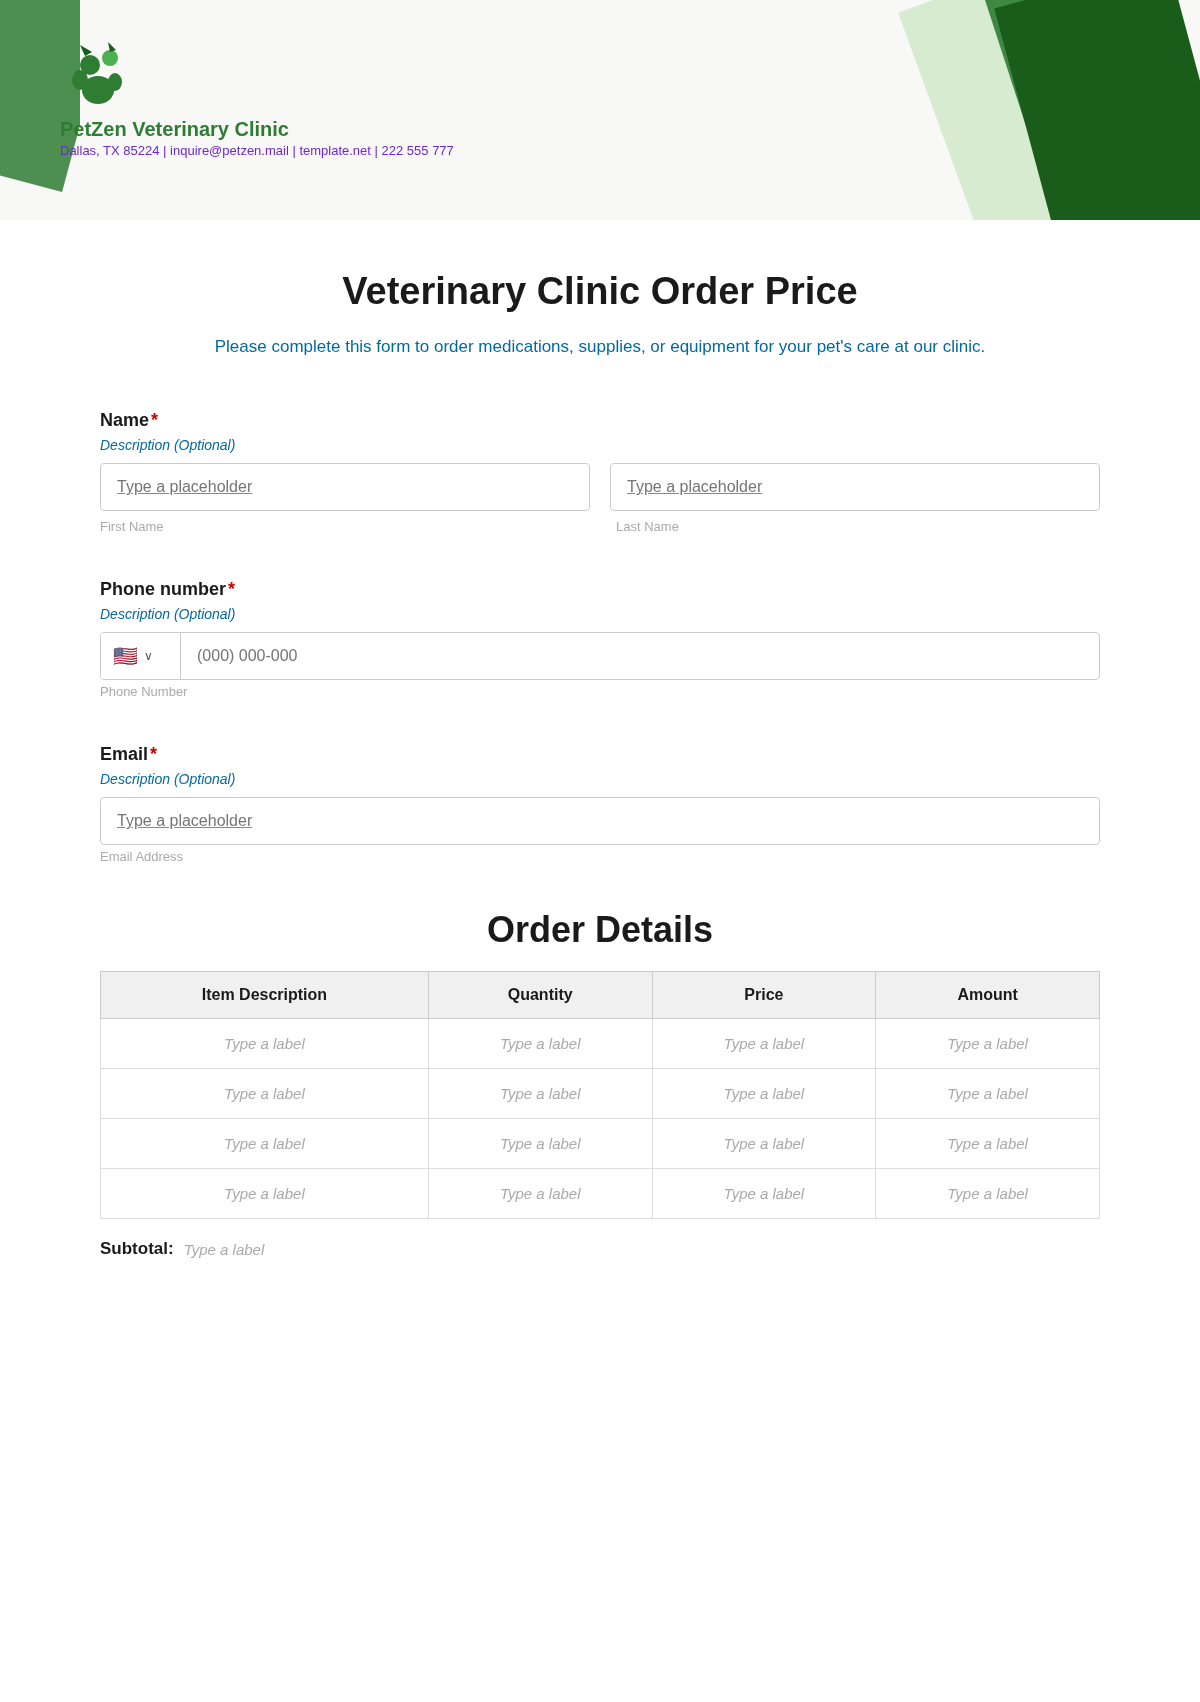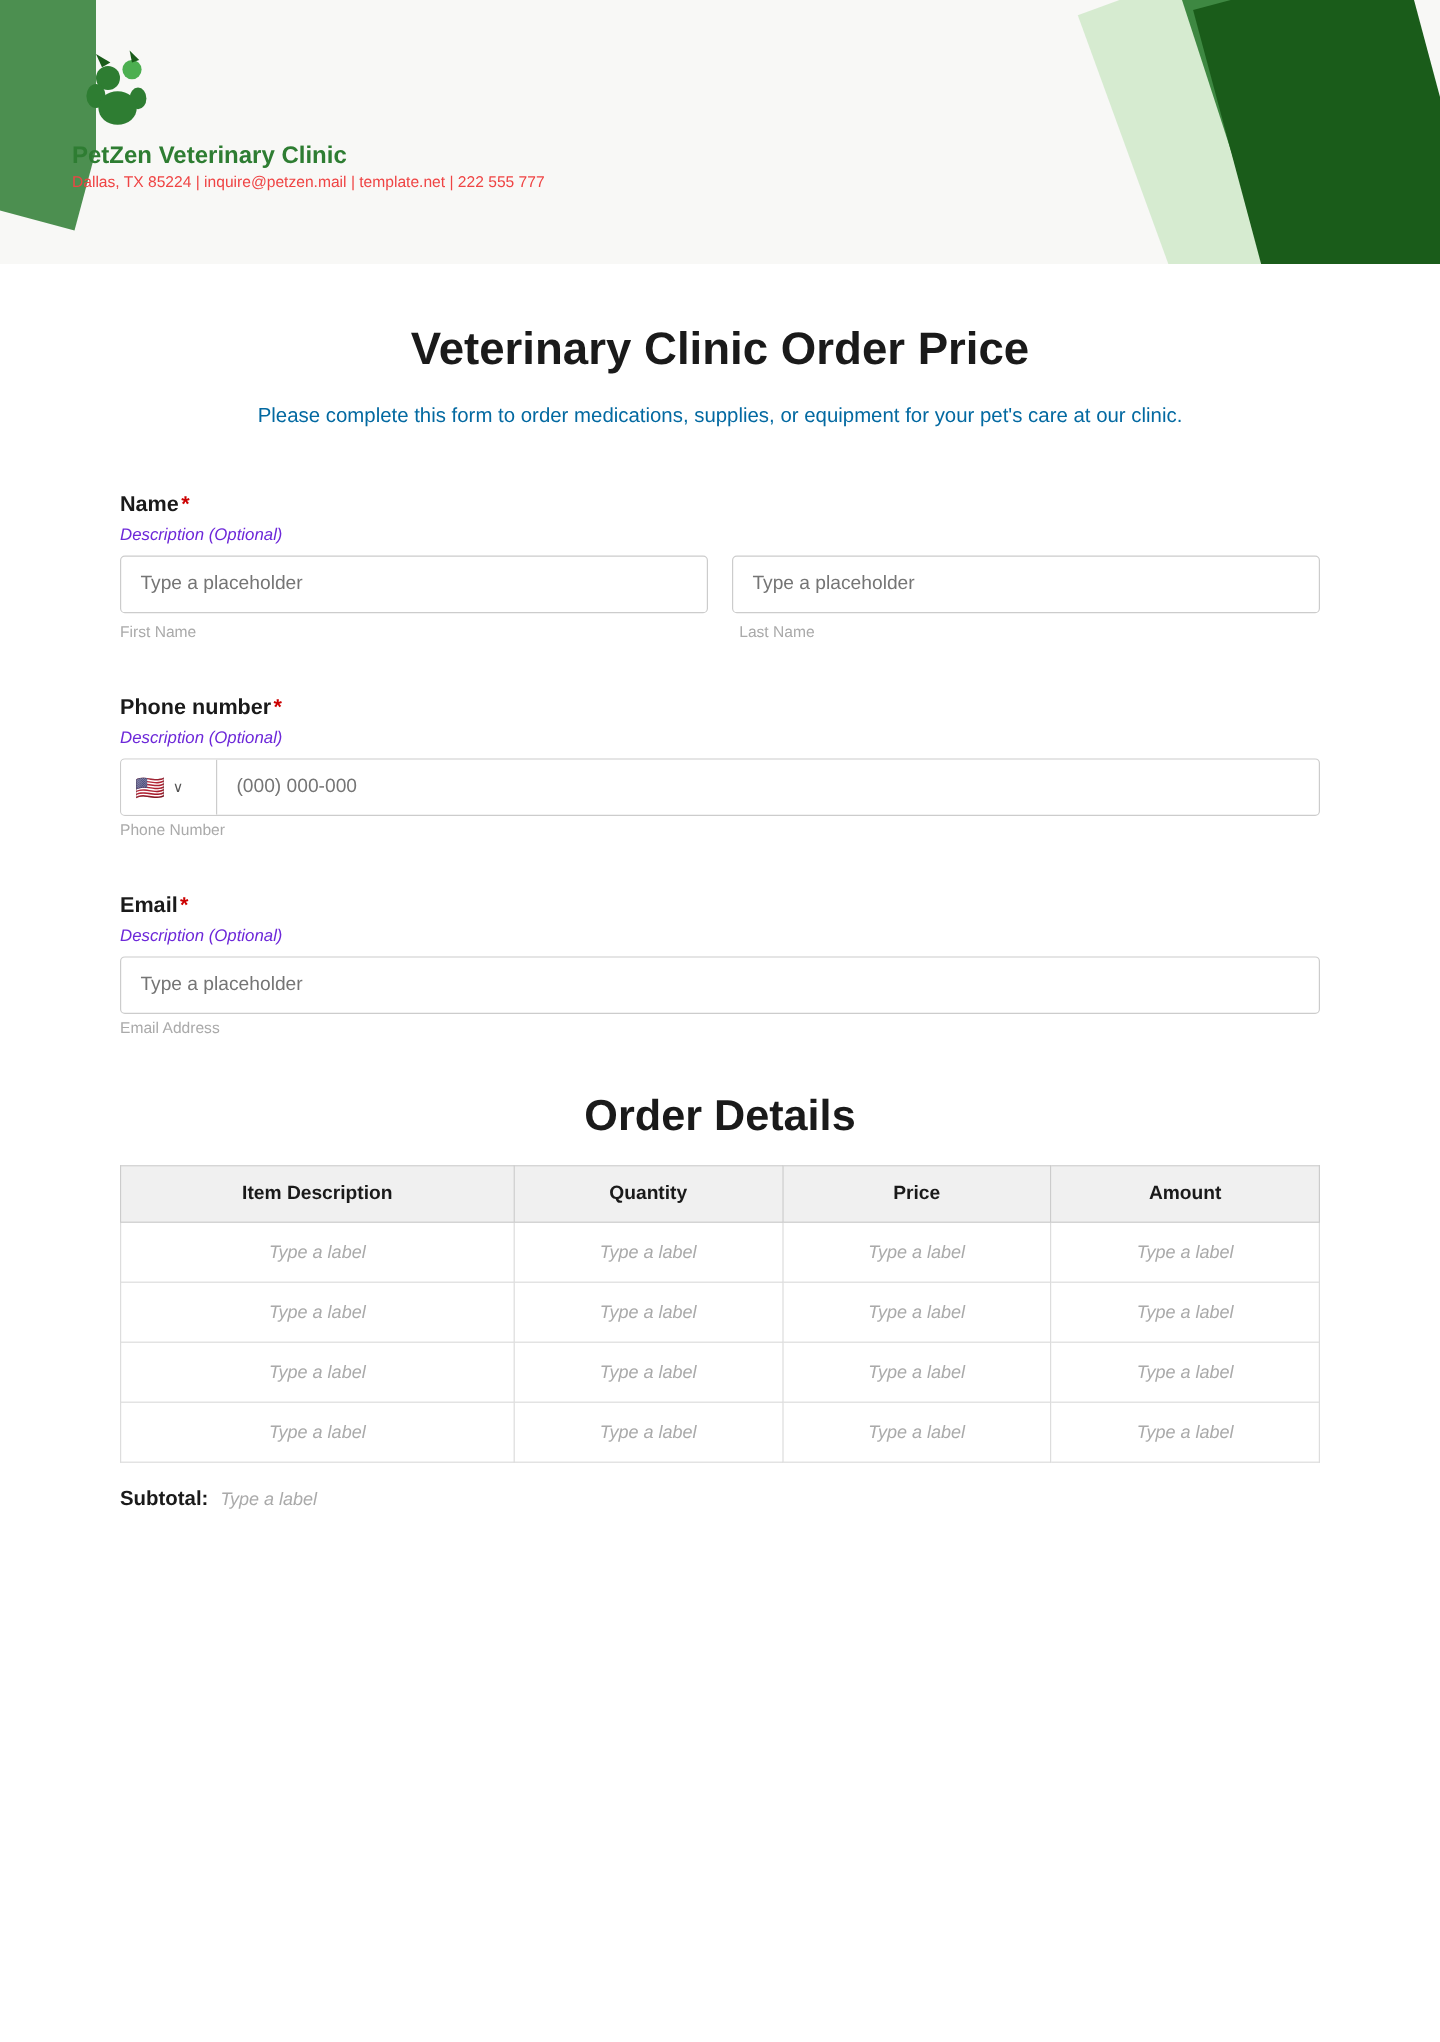--- a/index.html
+++ b/index.html
@@ -100,21 +100,21 @@
 
     .clinic-name {
       font-size: 20px;
       font-weight: bold;
       color: #2e7d32;
       margin-top: 4px;
     }
 
     .clinic-info {
       font-size: 13px;
-      color: #ef4444;
+      color: #6d28d9;
       margin-top: 2px;
     }
 
     
     .main-content {
       width: 100%;
       padding: 50px 100px 80px 100px;
     }
 
     .form-title {
@@ -145,21 +145,21 @@
       margin-bottom: 6px;
     }
 
     .field-required {
       color: #cc0000;
       margin-left: 2px;
     }
 
     .field-description {
       font-size: 14px;
-      color: #6d28d9;
+      color: #0369a1;
       margin-bottom: 10px;
       font-style: italic;
     }
 
     .field-sub-label {
       font-size: 13px;
       color: #aaa;
       margin-top: 4px;
     }
 
@@ -172,20 +172,21 @@
 
     .input-field {
       flex: 1;
       border: 1.5px solid #ccc;
       border-radius: 4px;
       padding: 14px 16px;
       font-size: 16px;
       color: #888;
       background: #fff;
       outline: none;
+      text-decoration: underline;
     }
 
     .input-sublabels {
       display: flex;
       gap: 32px;
     }
 
     .input-sublabels .field-sub-label {
       flex: 1;
     }

